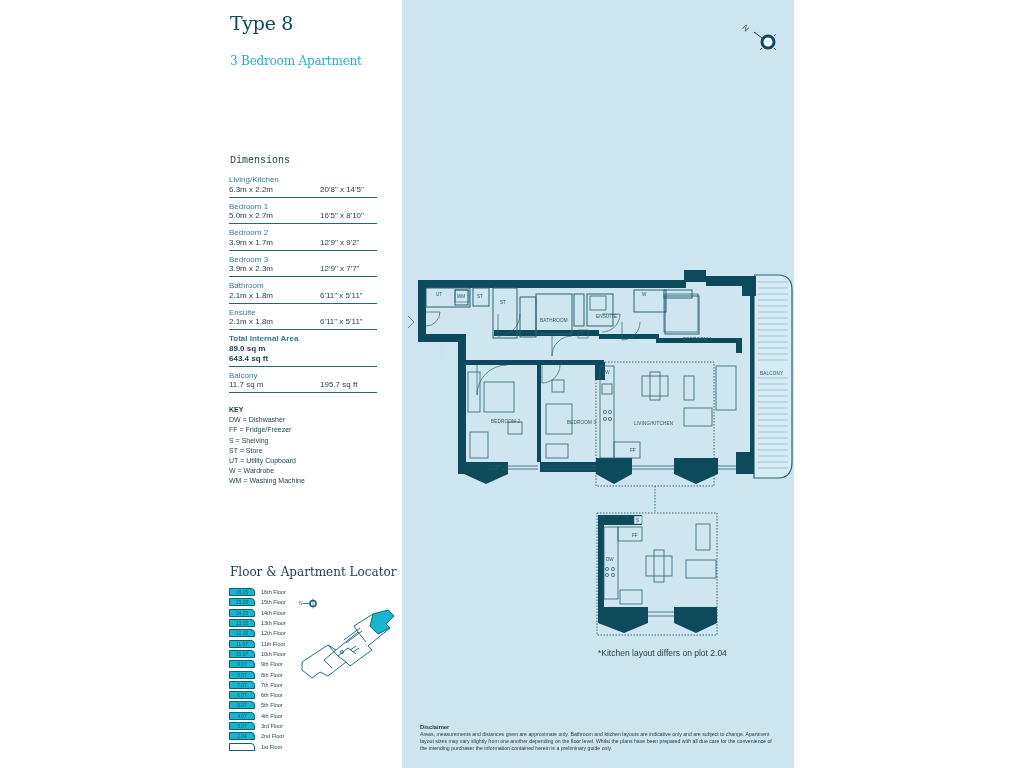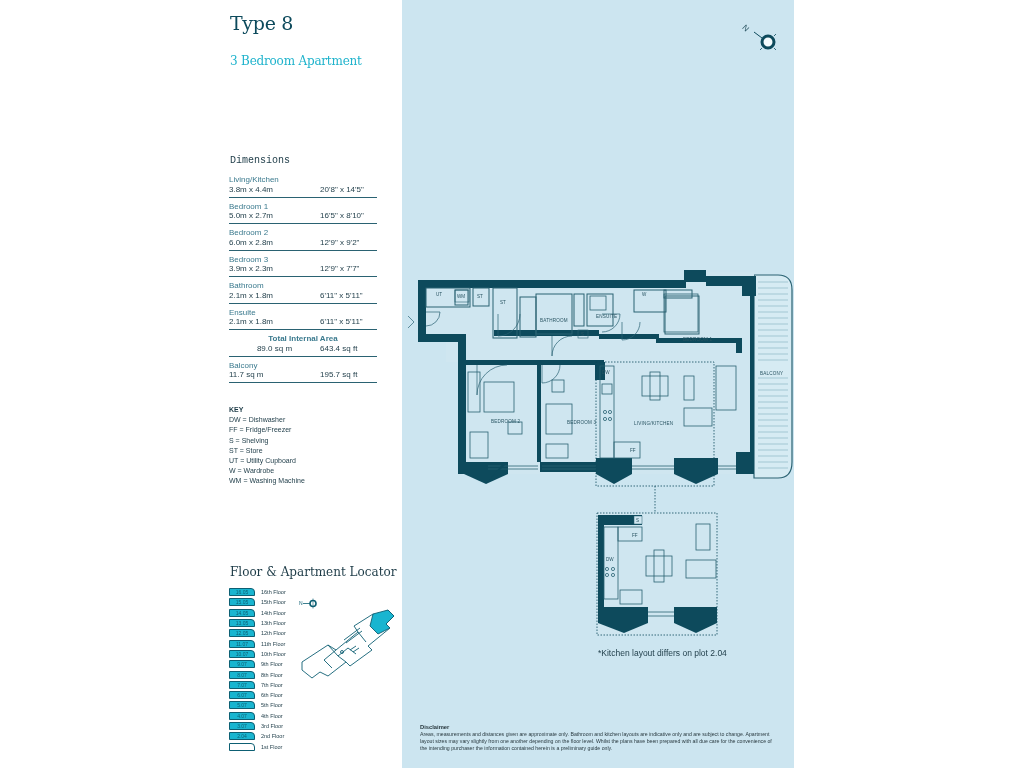--- a/index.html
+++ b/index.html
@@ -12,23 +12,23 @@
     .title { position: absolute; left: 10px; top: 12px; font-family: "DejaVu Serif", serif; font-size: 19px; color: #0d4a5c; letter-spacing: -0.3px; }
     .subtitle { position: absolute; left: 10px; top: 39px; font-family: "DejaVu Serif", serif; font-size: 12px; color: #1fb3cc; letter-spacing: -0.2px; margin-top: 15px; }
     .plots { position: absolute; left: 10px; top: 64px; width: 170px; font-family: "DejaVu Serif", serif; font-size: 12.2px; line-height: 19px; color: #0d4a5c; letter-spacing: -0.4px; }
 
     .dims-heading { position: absolute; left: 10px; top: 155px; font-family: Liberation Mono, monospace; font-size: 10px; color: #1d3b47; }
     .dims { position: absolute; left: 9px; top: 174px; width: 148px; }
     .dim-row { border-bottom: 1px solid #2a6272; padding: 1px 0 2px 0; margin-bottom: 3px; }
     .dim-label { font-size: 8px; color: #3b7a8e; line-height: 9.5px; }
     .dim-vals { display: flex; font-size: 8px; line-height: 10px; color: #1d3b47; }
     .dim-vals .m { width: 91px; }
-    .dim-row.total { margin-top: 0; text-align: center; }
+    .dim-row.total { margin-top: 0; }
     .dim-row.total .dim-label { font-weight: bold; color: #3b7a8e; }
-    .dim-row.total .dim-vals { font-weight: normal; }
+    .dim-row.total .dim-vals { font-weight: bold; flex-direction: column; }
 
     .key { position: absolute; left: 9px; top: 405px; font-size: 7px; line-height: 10.2px; color: #1d3b47; }
     .key .key-title { font-weight: bold; }
 
     .locator-heading { position: absolute; left: 10px; top: 565px; font-family: "DejaVu Serif", serif; font-size: 12px; color: #1d3b47; }
     .floors { position: absolute; left: 9px; top: 587px; }
     .floor-row { display: flex; align-items: center; height: 10.3px; }
     .floor-badge { width: 26px; height: 8px; background: #19b5d0; border: 1px solid #0d5f73; border-radius: 0 4px 0 0; font-size: 5px; color: #0d5f73; text-align: center; line-height: 6px; }
     .floor-badge.empty { background: #ffffff; }
     .floor-label { margin-left: 6px; font-size: 5.5px; color: #1d3b47; }
@@ -50,35 +50,35 @@
 
 <div class="left-panel">
   <div class="title">Type 8</div>
   <div class="subtitle">3 Bedroom Apartment</div>
 
   <div class="dims-heading">Dimensions</div>
   <div class="dims">
     <div class="dim-row">
       <div class="dim-label">Living/Kitchen</div>
       <div class="dim-vals">
-          <span class="m">3.8m x 4.4m</span>
+          <span class="m">6.3m x 2.2m</span>
           <span>20'8" x 14'5"</span>
         </div>
     </div>
     <div class="dim-row">
       <div class="dim-label">Bedroom 1</div>
       <div class="dim-vals">
           <span class="m">5.0m x 2.7m</span>
           <span>16'5" x 8'10"</span>
         </div>
     </div>
     <div class="dim-row">
       <div class="dim-label">Bedroom 2</div>
       <div class="dim-vals">
-          <span class="m">6.0m x 2.8m</span>
+          <span class="m">3.9m x 1.7m</span>
           <span>12'9" x 9'2"</span>
         </div>
     </div>
     <div class="dim-row">
       <div class="dim-label">Bedroom 3</div>
       <div class="dim-vals">
           <span class="m">3.9m x 2.3m</span>
           <span>12'9" x 7'7"</span>
         </div>
     </div>

